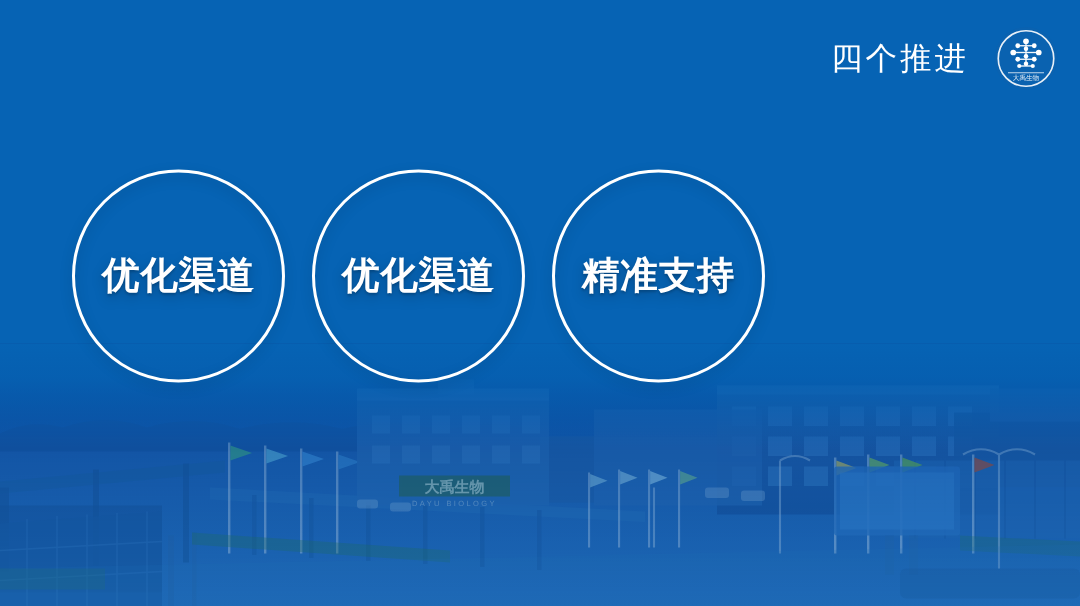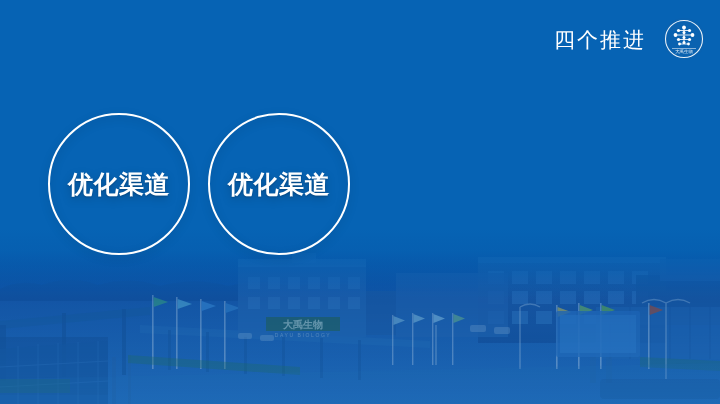--- a/index.html
+++ b/index.html
@@ -349,16 +349,19 @@
 
     <div class="circle">
       <span class="circle-label">优化渠道</span>
     </div>
 
 
     <div class="circle">
       <span class="circle-label">优化渠道</span>
     </div>
 
+    <div class="circle">
+      <span class="circle-label">精准支持</span>
+    </div>
 
   </div>
 
 </div>
 
 </body></html>

